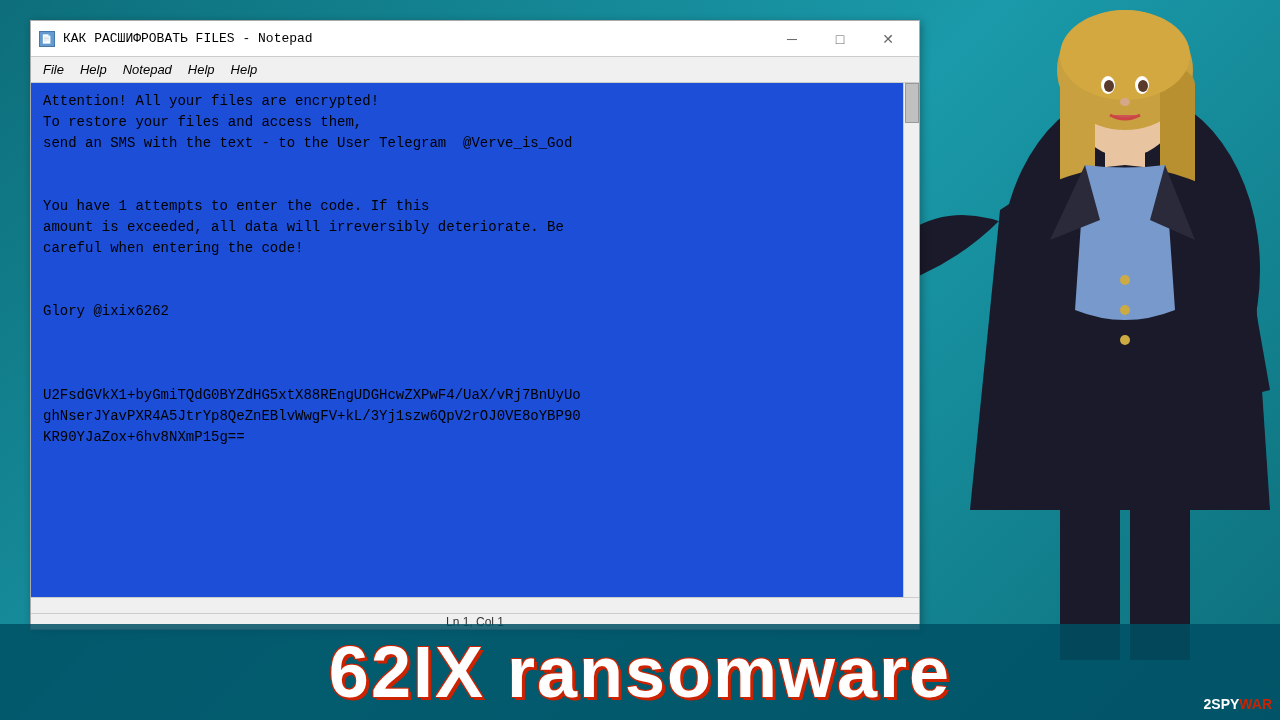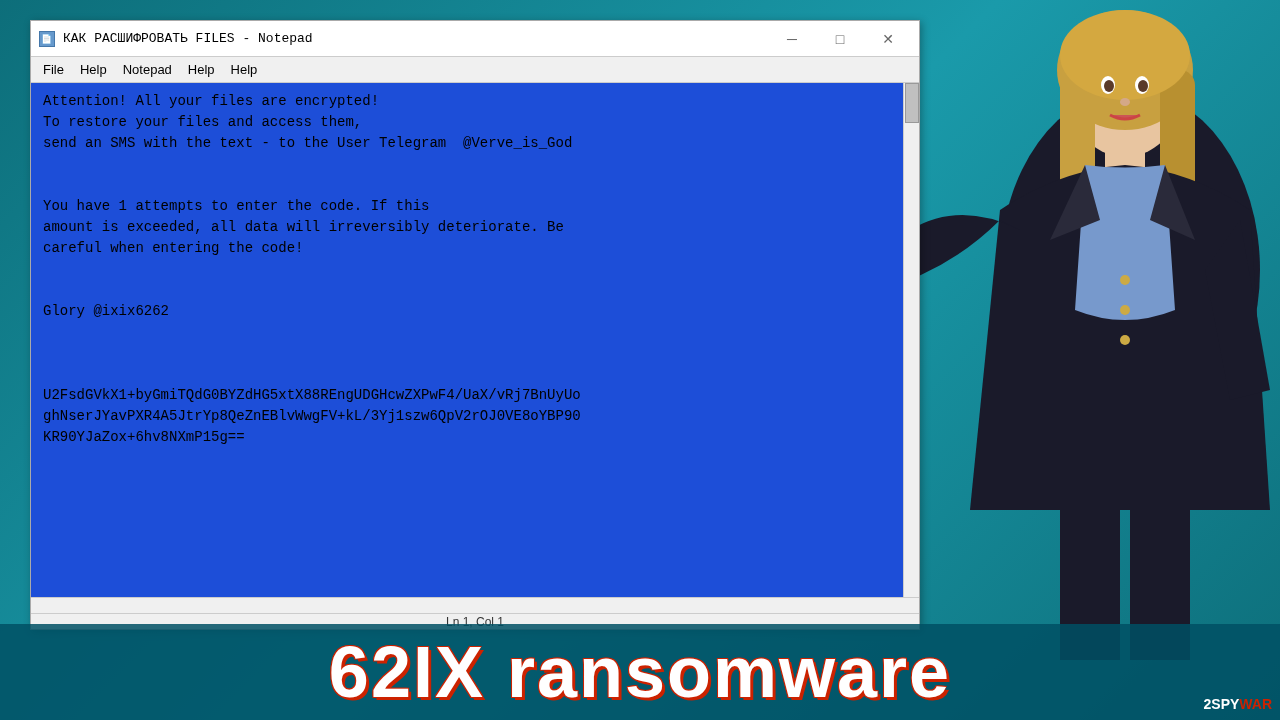--- a/index.html
+++ b/index.html
@@ -104,20 +104,21 @@
 
     .menu-item {
       padding: 2px 8px;
       font-size: 13px;
       color: #000;
       cursor: pointer;
       font-family: 'Segoe UI', Arial, sans-serif;
       height: 22px;
       display: flex;
       align-items: center;
+      font-style: italic;
     }
 
     
     .notepad-content {
       flex: 1;
       background: #1d4ed8;
       padding: 8px 12px;
       overflow: auto;
       position: relative;
     }

